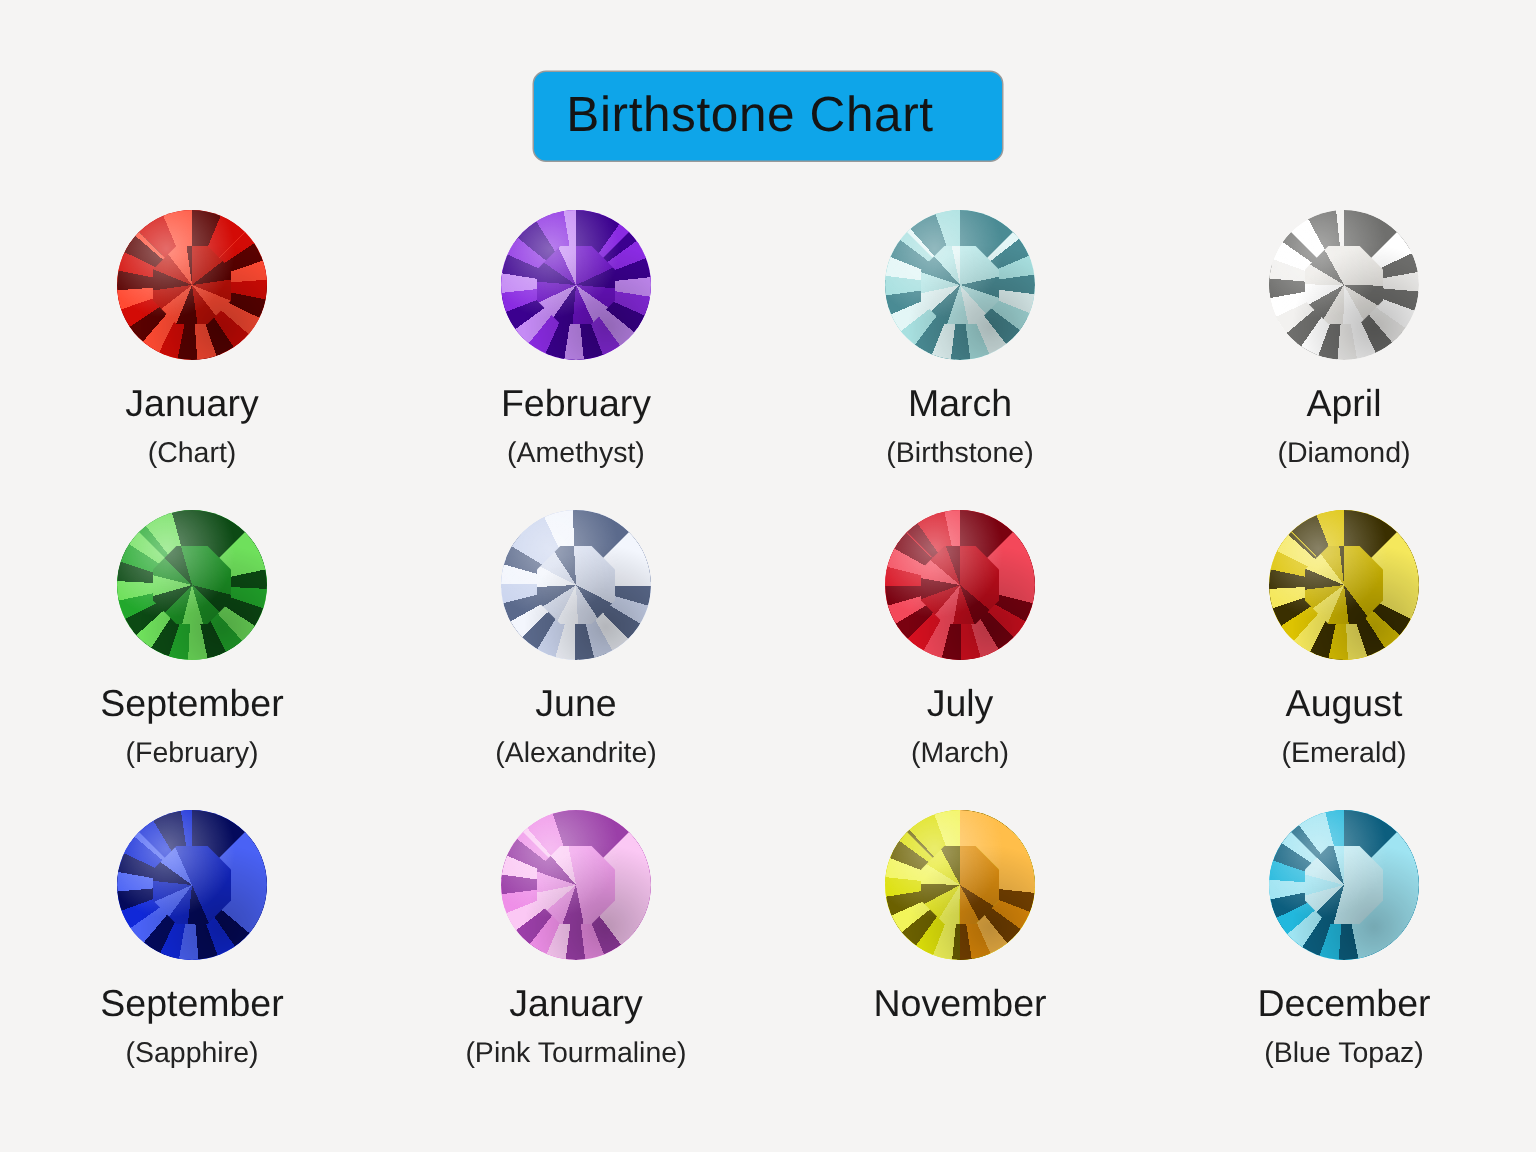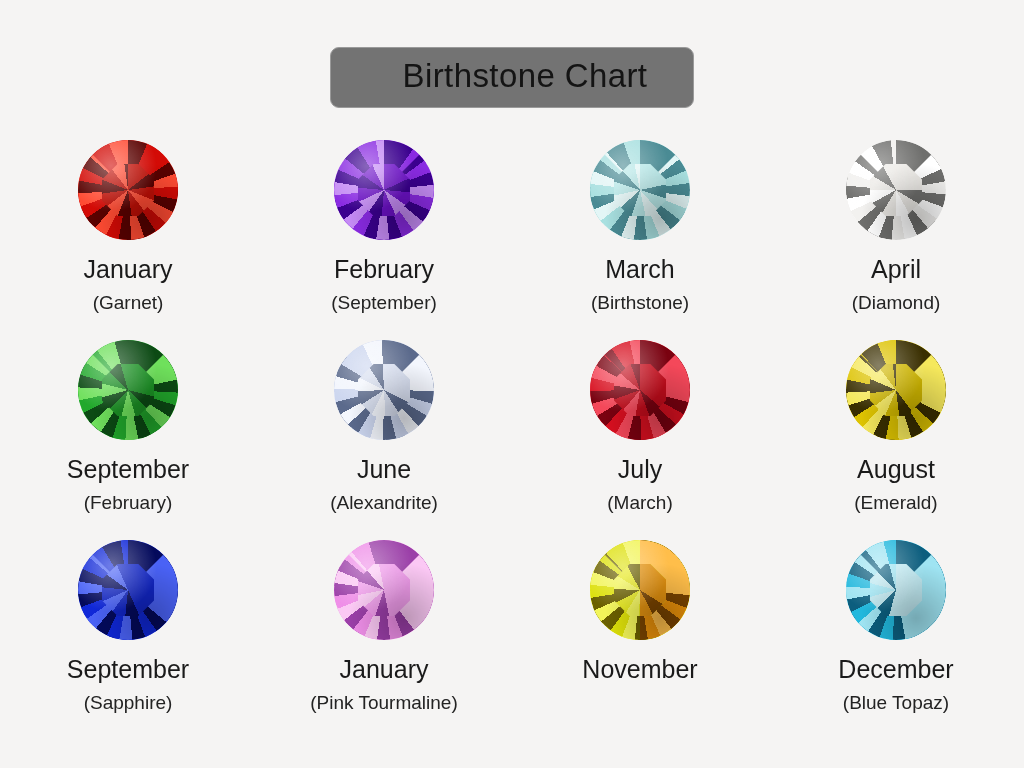--- a/index.html
+++ b/index.html
@@ -21,22 +21,22 @@
     position: absolute;
     top: 47px;
     left: 0;
     width: 1024px;
     display: flex;
     justify-content: center;
   }
   .title-box {
     border: 1px solid #9a9a9a;
     border-radius: 9px;
-    background: #737373;
-    padding: 10px 46px 13px 72px;
+    background: #0ea5e9;
+    padding: 10px 46px 13px 22px;
     box-sizing: border-box;
   }
   .title-text {
     font-size: 33px;
     font-weight: 400;
     letter-spacing: 0.4px;
     line-height: 1.1;
     color: #141414;
     white-space: nowrap;
   }
@@ -127,31 +127,31 @@
 
 <div class="grid">
     <div class="cell">
       <div class="gem" style="background: rgb(211, 11, 6);">
         <div class="rays" style="background: conic-gradient(rgb(90, 2, 0) 0deg, rgb(90, 2, 0) 22.5deg, rgb(211, 11, 6) 22.5deg, rgb(211, 11, 6) 45deg, rgb(255, 75, 51) 45deg, rgb(255, 75, 51) 67.5deg, rgb(211, 11, 6) 67.5deg, rgb(211, 11, 6) 90deg, rgb(90, 2, 0) 90deg, rgb(90, 2, 0) 112.5deg, rgb(255, 75, 51) 112.5deg, rgb(255, 75, 51) 135deg, rgb(211, 11, 6) 135deg, rgb(211, 11, 6) 157.5deg, rgb(90, 2, 0) 157.5deg, rgb(90, 2, 0) 180deg, rgb(255, 75, 51) 180deg, rgb(255, 75, 51) 202.5deg, rgb(211, 11, 6) 202.5deg, rgb(211, 11, 6) 225deg, rgb(90, 2, 0) 225deg, rgb(90, 2, 0) 247.5deg, rgb(211, 11, 6) 247.5deg, rgb(211, 11, 6) 270deg, rgb(255, 75, 51) 270deg, rgb(255, 75, 51) 292.5deg, rgb(90, 2, 0) 292.5deg, rgb(90, 2, 0) 315deg, rgb(211, 11, 6) 315deg, rgb(211, 11, 6) 337.5deg, rgb(255, 75, 51) 337.5deg, rgb(255, 75, 51) 360deg);"></div>
         <div class="crown" style="clip-path: polygon(50% 50%, 100% 0px, 100% 100%, 0px 100%, 0px 0px); mask-image: radial-gradient(circle, transparent 0px, transparent 30%, rgb(0, 0, 0) 31%, rgb(0, 0, 0) 100%); background: conic-gradient(rgb(255, 75, 51) 11deg, rgb(255, 75, 51) 26deg, rgb(90, 2, 0) 26deg, rgb(90, 2, 0) 41deg, rgb(211, 11, 6) 41deg, rgb(211, 11, 6) 56deg, rgb(90, 2, 0) 56deg, rgb(90, 2, 0) 71deg, rgb(255, 75, 51) 71deg, rgb(255, 75, 51) 86deg, rgb(211, 11, 6) 86deg, rgb(211, 11, 6) 101deg, rgb(90, 2, 0) 101deg, rgb(90, 2, 0) 116deg, rgb(255, 75, 51) 116deg, rgb(255, 75, 51) 131deg, rgb(211, 11, 6) 131deg, rgb(211, 11, 6) 146deg, rgb(90, 2, 0) 146deg, rgb(90, 2, 0) 161deg, rgb(255, 75, 51) 161deg, rgb(255, 75, 51) 176deg, rgb(90, 2, 0) 176deg, rgb(90, 2, 0) 191deg, rgb(211, 11, 6) 191deg, rgb(211, 11, 6) 206deg, rgb(255, 75, 51) 206deg, rgb(255, 75, 51) 221deg, rgb(90, 2, 0) 221deg, rgb(90, 2, 0) 236deg, rgb(211, 11, 6) 236deg, rgb(211, 11, 6) 251deg, rgb(255, 75, 51) 251deg, rgb(255, 75, 51) 266deg, rgb(90, 2, 0) 266deg, rgb(90, 2, 0) 281deg, rgb(211, 11, 6) 281deg, rgb(211, 11, 6) 296deg, rgb(90, 2, 0) 296deg, rgb(90, 2, 0) 311deg, rgb(255, 75, 51) 311deg, rgb(255, 75, 51) 326deg, rgb(211, 11, 6) 326deg, rgb(211, 11, 6) 341deg, rgb(90, 2, 0) 341deg, rgb(90, 2, 0) 356deg, rgb(255, 75, 51) 356deg, rgb(255, 75, 51) 371deg);"></div>
         <div class="table" style="background: conic-gradient(rgb(192, 16, 7) 22deg, rgb(192, 16, 7) 52deg, rgb(90, 2, 0) 52deg, rgb(90, 2, 0) 82deg, rgb(192, 16, 7) 82deg, rgb(192, 16, 7) 112deg, rgb(255, 75, 51) 112deg, rgb(255, 75, 51) 142deg, rgb(192, 16, 7) 142deg, rgb(192, 16, 7) 172deg, rgb(90, 2, 0) 172deg, rgb(90, 2, 0) 202deg, rgb(255, 75, 51) 202deg, rgb(255, 75, 51) 232deg, rgb(192, 16, 7) 232deg, rgb(192, 16, 7) 262deg, rgb(90, 2, 0) 262deg, rgb(90, 2, 0) 292deg, rgb(192, 16, 7) 292deg, rgb(192, 16, 7) 322deg, rgb(255, 75, 51) 322deg, rgb(255, 75, 51) 352deg, rgb(90, 2, 0) 352deg, rgb(90, 2, 0) 382deg);"></div>
         <div class="sheen"></div>
       </div>
       <div class="month">January</div>
-      <div class="stone-name">(Garnet)</div>
+      <div class="stone-name">(Chart)</div>
     </div>
     <div class="cell">
       <div class="gem" style="background: rgb(138, 43, 226);">
         <div class="rays" style="background: conic-gradient(rgb(59, 0, 143) 13deg, rgb(59, 0, 143) 35.5deg, rgb(138, 43, 226) 35.5deg, rgb(138, 43, 226) 58deg, rgb(197, 139, 245) 58deg, rgb(197, 139, 245) 80.5deg, rgb(138, 43, 226) 80.5deg, rgb(138, 43, 226) 103deg, rgb(59, 0, 143) 103deg, rgb(59, 0, 143) 125.5deg, rgb(197, 139, 245) 125.5deg, rgb(197, 139, 245) 148deg, rgb(138, 43, 226) 148deg, rgb(138, 43, 226) 170.5deg, rgb(59, 0, 143) 170.5deg, rgb(59, 0, 143) 193deg, rgb(197, 139, 245) 193deg, rgb(197, 139, 245) 215.5deg, rgb(138, 43, 226) 215.5deg, rgb(138, 43, 226) 238deg, rgb(59, 0, 143) 238deg, rgb(59, 0, 143) 260.5deg, rgb(138, 43, 226) 260.5deg, rgb(138, 43, 226) 283deg, rgb(197, 139, 245) 283deg, rgb(197, 139, 245) 305.5deg, rgb(59, 0, 143) 305.5deg, rgb(59, 0, 143) 328deg, rgb(138, 43, 226) 328deg, rgb(138, 43, 226) 350.5deg, rgb(197, 139, 245) 350.5deg, rgb(197, 139, 245) 373deg);"></div>
         <div class="crown" style="clip-path: polygon(50% 50%, 100% 0px, 100% 100%, 0px 100%, 0px 0px); mask-image: radial-gradient(circle, transparent 0px, transparent 30%, rgb(0, 0, 0) 31%, rgb(0, 0, 0) 100%); background: conic-gradient(rgb(197, 139, 245) 24deg, rgb(197, 139, 245) 39deg, rgb(59, 0, 143) 39deg, rgb(59, 0, 143) 54deg, rgb(138, 43, 226) 54deg, rgb(138, 43, 226) 69deg, rgb(59, 0, 143) 69deg, rgb(59, 0, 143) 84deg, rgb(197, 139, 245) 84deg, rgb(197, 139, 245) 99deg, rgb(138, 43, 226) 99deg, rgb(138, 43, 226) 114deg, rgb(59, 0, 143) 114deg, rgb(59, 0, 143) 129deg, rgb(197, 139, 245) 129deg, rgb(197, 139, 245) 144deg, rgb(138, 43, 226) 144deg, rgb(138, 43, 226) 159deg, rgb(59, 0, 143) 159deg, rgb(59, 0, 143) 174deg, rgb(197, 139, 245) 174deg, rgb(197, 139, 245) 189deg, rgb(59, 0, 143) 189deg, rgb(59, 0, 143) 204deg, rgb(138, 43, 226) 204deg, rgb(138, 43, 226) 219deg, rgb(197, 139, 245) 219deg, rgb(197, 139, 245) 234deg, rgb(59, 0, 143) 234deg, rgb(59, 0, 143) 249deg, rgb(138, 43, 226) 249deg, rgb(138, 43, 226) 264deg, rgb(197, 139, 245) 264deg, rgb(197, 139, 245) 279deg, rgb(59, 0, 143) 279deg, rgb(59, 0, 143) 294deg, rgb(138, 43, 226) 294deg, rgb(138, 43, 226) 309deg, rgb(59, 0, 143) 309deg, rgb(59, 0, 143) 324deg, rgb(197, 139, 245) 324deg, rgb(197, 139, 245) 339deg, rgb(138, 43, 226) 339deg, rgb(138, 43, 226) 354deg, rgb(59, 0, 143) 354deg, rgb(59, 0, 143) 369deg, rgb(197, 139, 245) 369deg, rgb(197, 139, 245) 384deg);"></div>
         <div class="table" style="background: conic-gradient(rgb(109, 18, 200) 35deg, rgb(109, 18, 200) 65deg, rgb(59, 0, 143) 65deg, rgb(59, 0, 143) 95deg, rgb(109, 18, 200) 95deg, rgb(109, 18, 200) 125deg, rgb(197, 139, 245) 125deg, rgb(197, 139, 245) 155deg, rgb(109, 18, 200) 155deg, rgb(109, 18, 200) 185deg, rgb(59, 0, 143) 185deg, rgb(59, 0, 143) 215deg, rgb(197, 139, 245) 215deg, rgb(197, 139, 245) 245deg, rgb(109, 18, 200) 245deg, rgb(109, 18, 200) 275deg, rgb(59, 0, 143) 275deg, rgb(59, 0, 143) 305deg, rgb(109, 18, 200) 305deg, rgb(109, 18, 200) 335deg, rgb(197, 139, 245) 335deg, rgb(197, 139, 245) 365deg, rgb(59, 0, 143) 365deg, rgb(59, 0, 143) 395deg);"></div>
         <div class="sheen"></div>
       </div>
       <div class="month">February</div>
-      <div class="stone-name">(September)</div>
+      <div class="stone-name">(Amethyst)</div>
     </div>
     <div class="cell">
       <div class="gem" style="background: rgb(168, 224, 224);">
         <div class="rays" style="background: conic-gradient(rgb(74, 139, 148) 26deg, rgb(74, 139, 148) 48.5deg, rgb(168, 224, 224) 48.5deg, rgb(168, 224, 224) 71deg, rgb(227, 246, 246) 71deg, rgb(227, 246, 246) 93.5deg, rgb(168, 224, 224) 93.5deg, rgb(168, 224, 224) 116deg, rgb(74, 139, 148) 116deg, rgb(74, 139, 148) 138.5deg, rgb(227, 246, 246) 138.5deg, rgb(227, 246, 246) 161deg, rgb(168, 224, 224) 161deg, rgb(168, 224, 224) 183.5deg, rgb(74, 139, 148) 183.5deg, rgb(74, 139, 148) 206deg, rgb(227, 246, 246) 206deg, rgb(227, 246, 246) 228.5deg, rgb(168, 224, 224) 228.5deg, rgb(168, 224, 224) 251deg, rgb(74, 139, 148) 251deg, rgb(74, 139, 148) 273.5deg, rgb(168, 224, 224) 273.5deg, rgb(168, 224, 224) 296deg, rgb(227, 246, 246) 296deg, rgb(227, 246, 246) 318.5deg, rgb(74, 139, 148) 318.5deg, rgb(74, 139, 148) 341deg, rgb(168, 224, 224) 341deg, rgb(168, 224, 224) 363.5deg, rgb(227, 246, 246) 363.5deg, rgb(227, 246, 246) 386deg);"></div>
         <div class="crown" style="clip-path: polygon(50% 50%, 100% 0px, 100% 100%, 0px 100%, 0px 0px); mask-image: radial-gradient(circle, transparent 0px, transparent 30%, rgb(0, 0, 0) 31%, rgb(0, 0, 0) 100%); background: conic-gradient(rgb(227, 246, 246) 37deg, rgb(227, 246, 246) 52deg, rgb(74, 139, 148) 52deg, rgb(74, 139, 148) 67deg, rgb(168, 224, 224) 67deg, rgb(168, 224, 224) 82deg, rgb(74, 139, 148) 82deg, rgb(74, 139, 148) 97deg, rgb(227, 246, 246) 97deg, rgb(227, 246, 246) 112deg, rgb(168, 224, 224) 112deg, rgb(168, 224, 224) 127deg, rgb(74, 139, 148) 127deg, rgb(74, 139, 148) 142deg, rgb(227, 246, 246) 142deg, rgb(227, 246, 246) 157deg, rgb(168, 224, 224) 157deg, rgb(168, 224, 224) 172deg, rgb(74, 139, 148) 172deg, rgb(74, 139, 148) 187deg, rgb(227, 246, 246) 187deg, rgb(227, 246, 246) 202deg, rgb(74, 139, 148) 202deg, rgb(74, 139, 148) 217deg, rgb(168, 224, 224) 217deg, rgb(168, 224, 224) 232deg, rgb(227, 246, 246) 232deg, rgb(227, 246, 246) 247deg, rgb(74, 139, 148) 247deg, rgb(74, 139, 148) 262deg, rgb(168, 224, 224) 262deg, rgb(168, 224, 224) 277deg, rgb(227, 246, 246) 277deg, rgb(227, 246, 246) 292deg, rgb(74, 139, 148) 292deg, rgb(74, 139, 148) 307deg, rgb(168, 224, 224) 307deg, rgb(168, 224, 224) 322deg, rgb(74, 139, 148) 322deg, rgb(74, 139, 148) 337deg, rgb(227, 246, 246) 337deg, rgb(227, 246, 246) 352deg, rgb(168, 224, 224) 352deg, rgb(168, 224, 224) 367deg, rgb(74, 139, 148) 367deg, rgb(74, 139, 148) 382deg, rgb(227, 246, 246) 382deg, rgb(227, 246, 246) 397deg);"></div>
         <div class="table" style="background: conic-gradient(rgb(183, 231, 231) 48deg, rgb(183, 231, 231) 78deg, rgb(74, 139, 148) 78deg, rgb(74, 139, 148) 108deg, rgb(183, 231, 231) 108deg, rgb(183, 231, 231) 138deg, rgb(227, 246, 246) 138deg, rgb(227, 246, 246) 168deg, rgb(183, 231, 231) 168deg, rgb(183, 231, 231) 198deg, rgb(74, 139, 148) 198deg, rgb(74, 139, 148) 228deg, rgb(227, 246, 246) 228deg, rgb(227, 246, 246) 258deg, rgb(183, 231, 231) 258deg, rgb(183, 231, 231) 288deg, rgb(74, 139, 148) 288deg, rgb(74, 139, 148) 318deg, rgb(183, 231, 231) 318deg, rgb(183, 231, 231) 348deg, rgb(227, 246, 246) 348deg, rgb(227, 246, 246) 378deg, rgb(74, 139, 148) 378deg, rgb(74, 139, 148) 408deg);"></div>
         <div class="sheen"></div>
       </div>
       <div class="month">March</div>
       <div class="stone-name">(Birthstone)</div>

